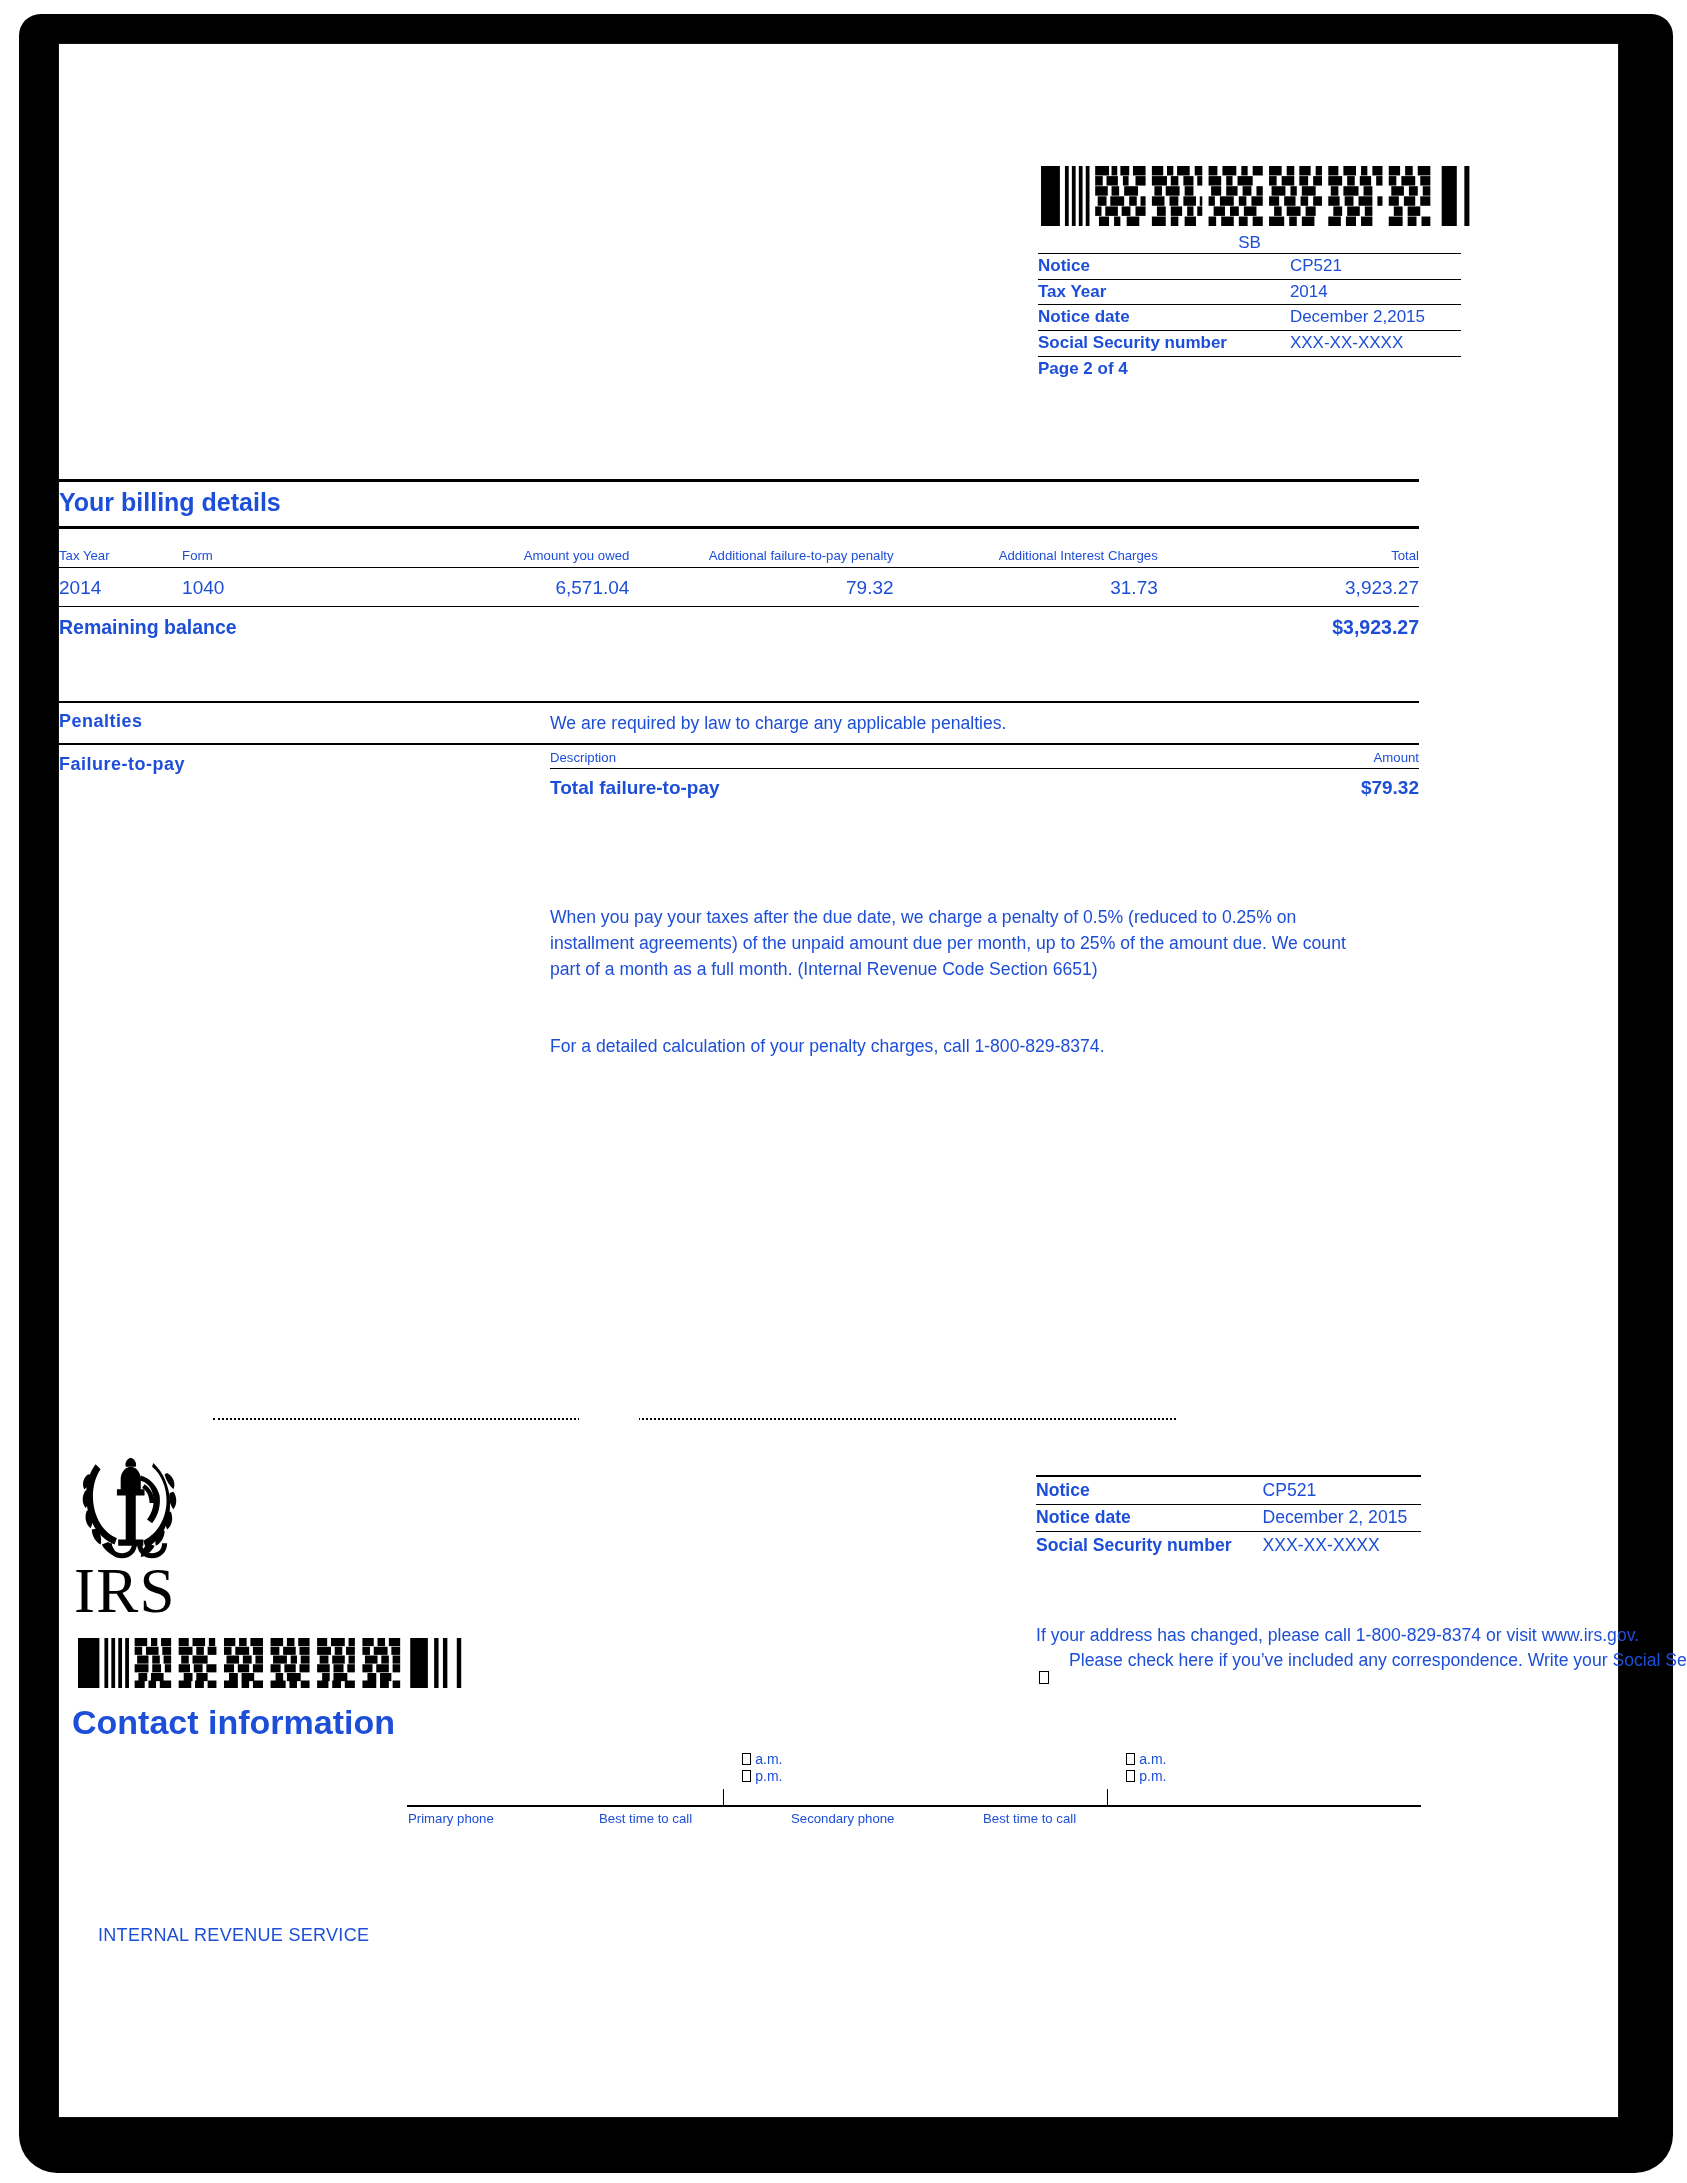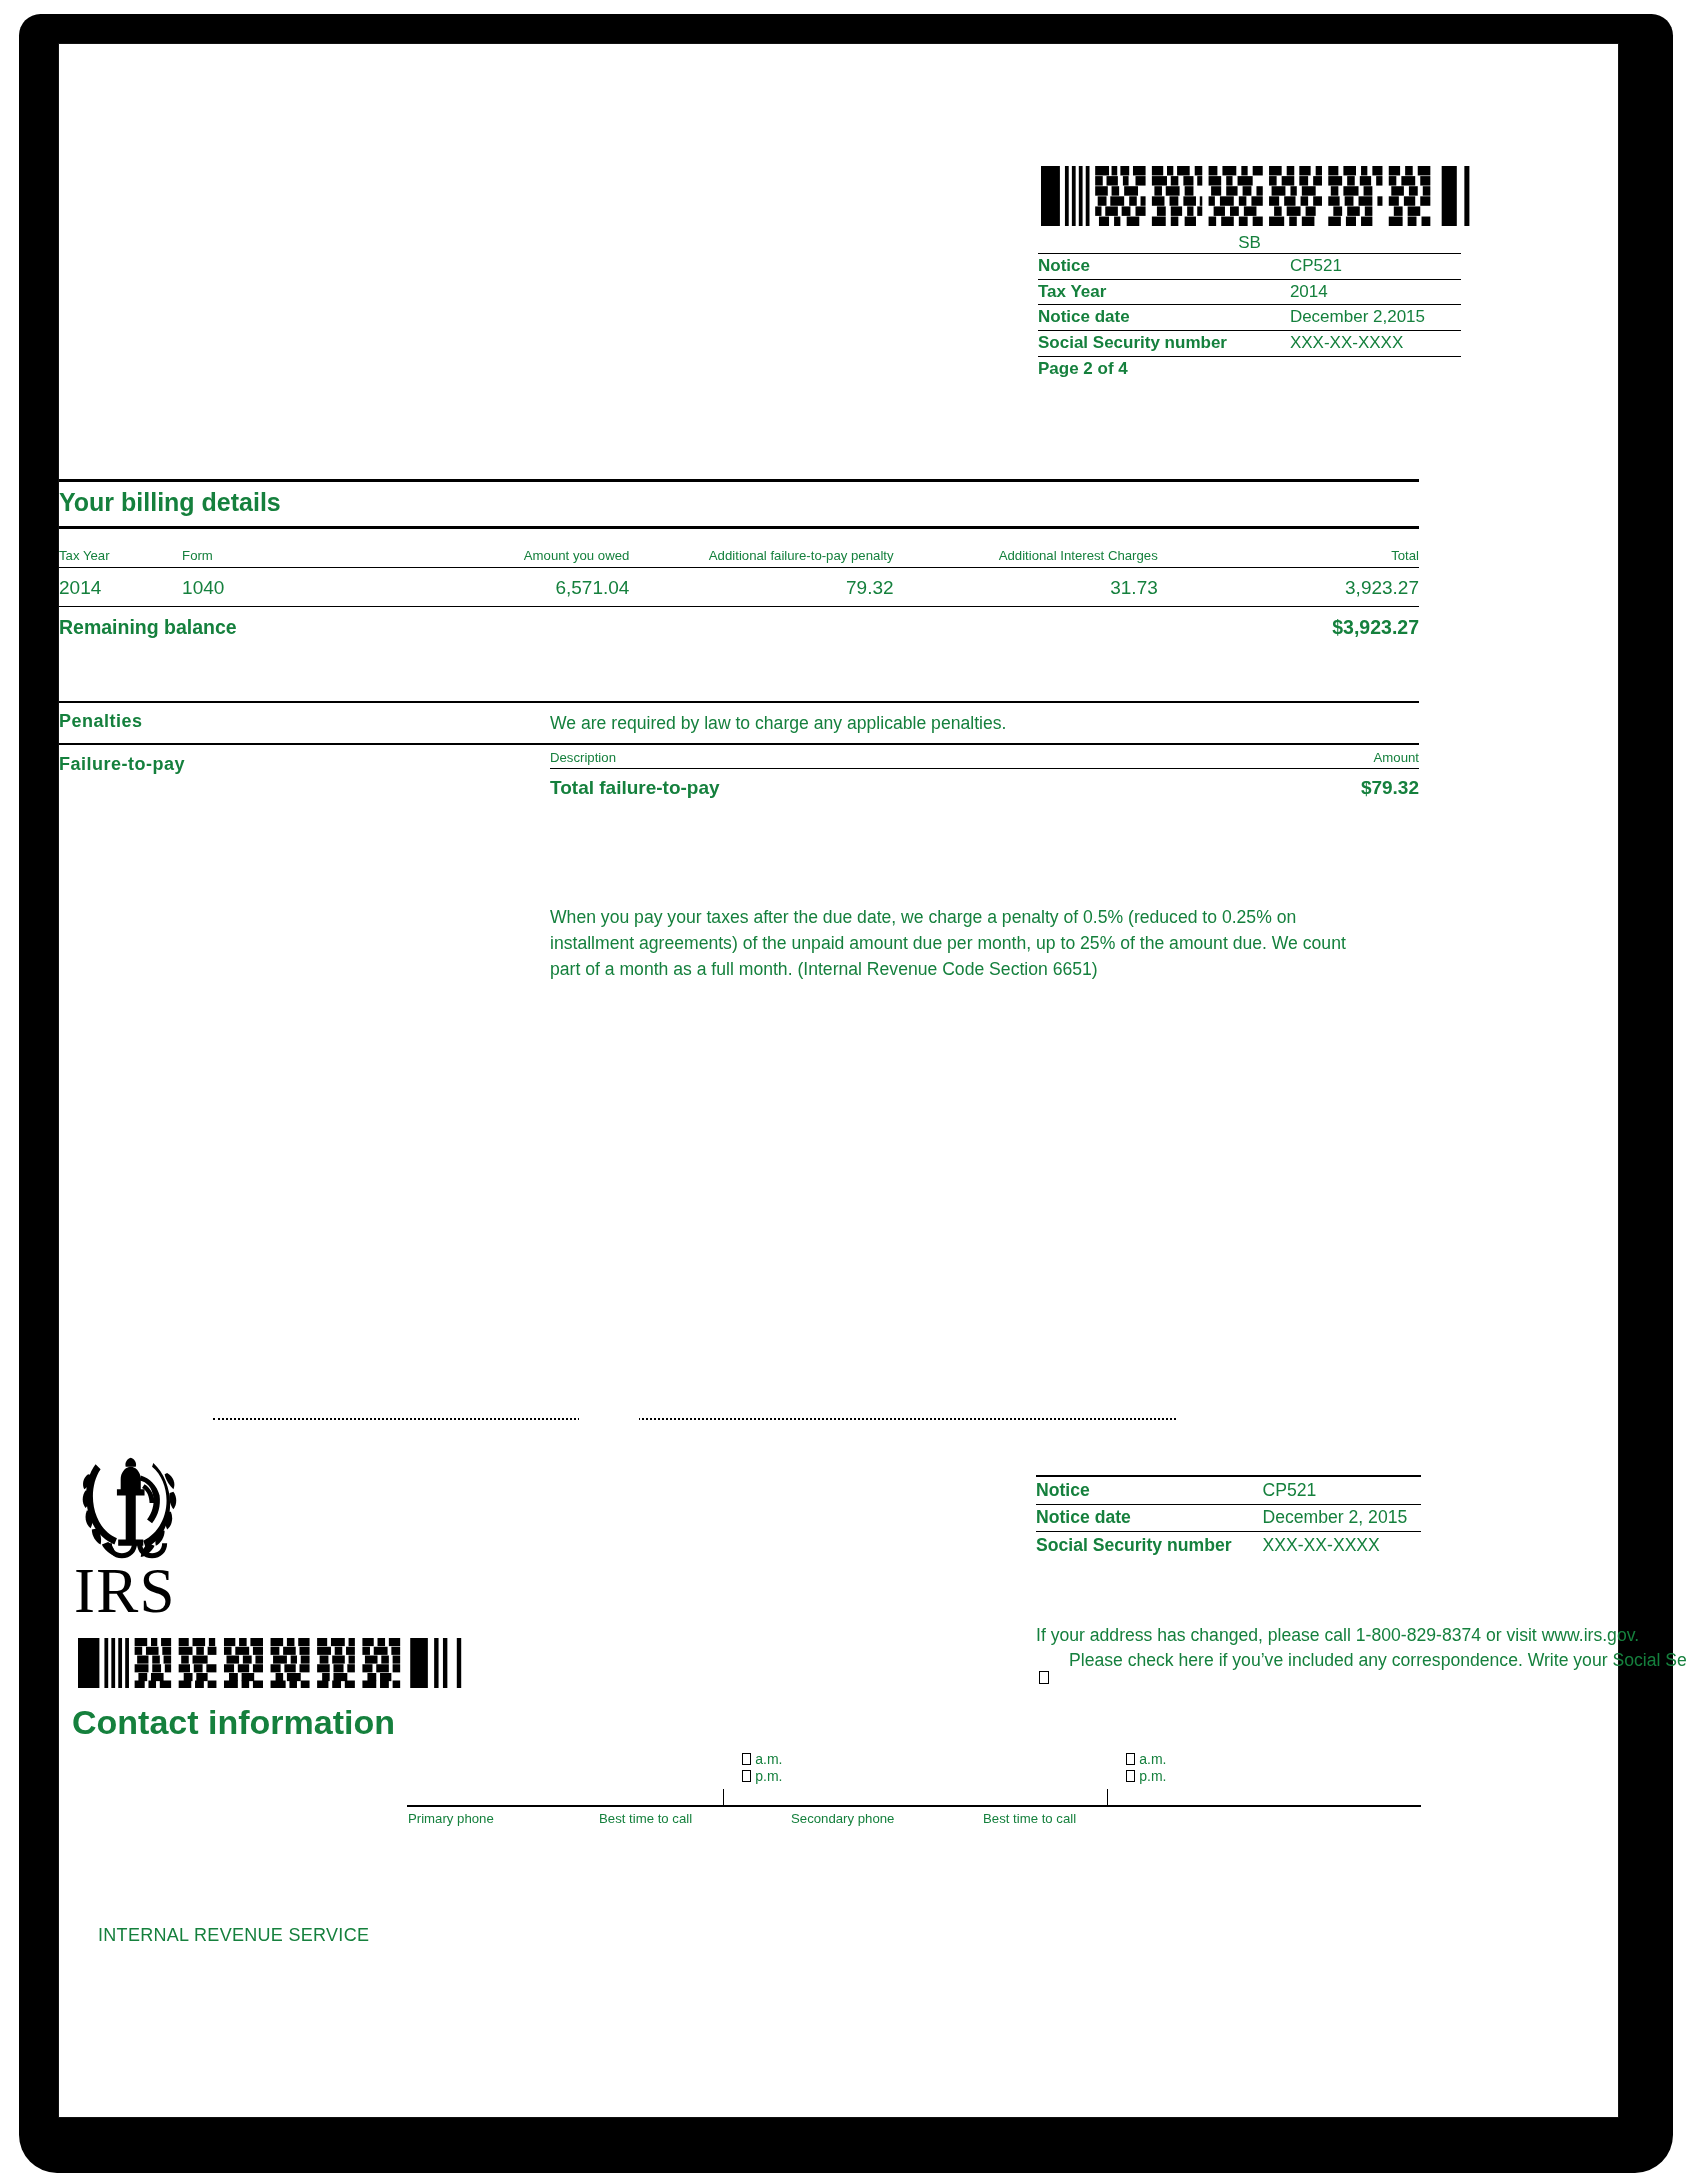--- a/index.html
+++ b/index.html
@@ -46,21 +46,21 @@
     left: 0; top: 0;
     width: 1561px;
     height: 2075px;
   }
   .abs { position: absolute; }
 
   
   .cond {
     font-family: "Liberation Sans", sans-serif;
     font-stretch: condensed;
-    color: #15803d;
+    color: #1d4ed8;
     white-space: nowrap;
   }
 
   
   .barcode {
     display: block;
   }
 
   
   .meta-sb {
@@ -473,20 +473,21 @@
           <span>Amount</span>
         </div>
         <div class="ft-total cond">
           <span>Total failure-to-pay</span>
           <span>$79.32</span>
         </div>
       </div>
 
       <div class="abs cond para" style="left:491px; top:861px; width:805px;">When you pay your taxes after the due date, we charge a penalty of 0.5% (reduced to 0.25% on installment agreements) of the unpaid amount due per month, up to 25% of the amount due.  We count part of a month as a full month.  (Internal Revenue Code Section 6651)</div>
 
+      <div class="abs cond para" style="left:491px; top:990px; width:844px;">For a detailed calculation of your penalty charges, call 1-800-829-8374.</div>
 
       <div class="abs perf" style="left:154px; top:1374px; width:963px;"></div>
       <div class="abs perf-gap" style="left:520px; top:1369px; width:60px;"></div>
 
       <div class="abs" style="left:19px; top:1401px; width:113px; height:145px;">
         <svg width="113" height="145" viewBox="0 0 180 230">
           <g fill="#000">
 
             <path d="M28 30 C10 54 8 92 22 122 C30 140 44 152 58 158 L62 148 C48 142 36 130 30 114 C20 90 22 58 36 38 Z"></path>
             <path d="M16 46 C8 52 6 62 10 70 C16 66 22 58 24 48 Z"></path>

